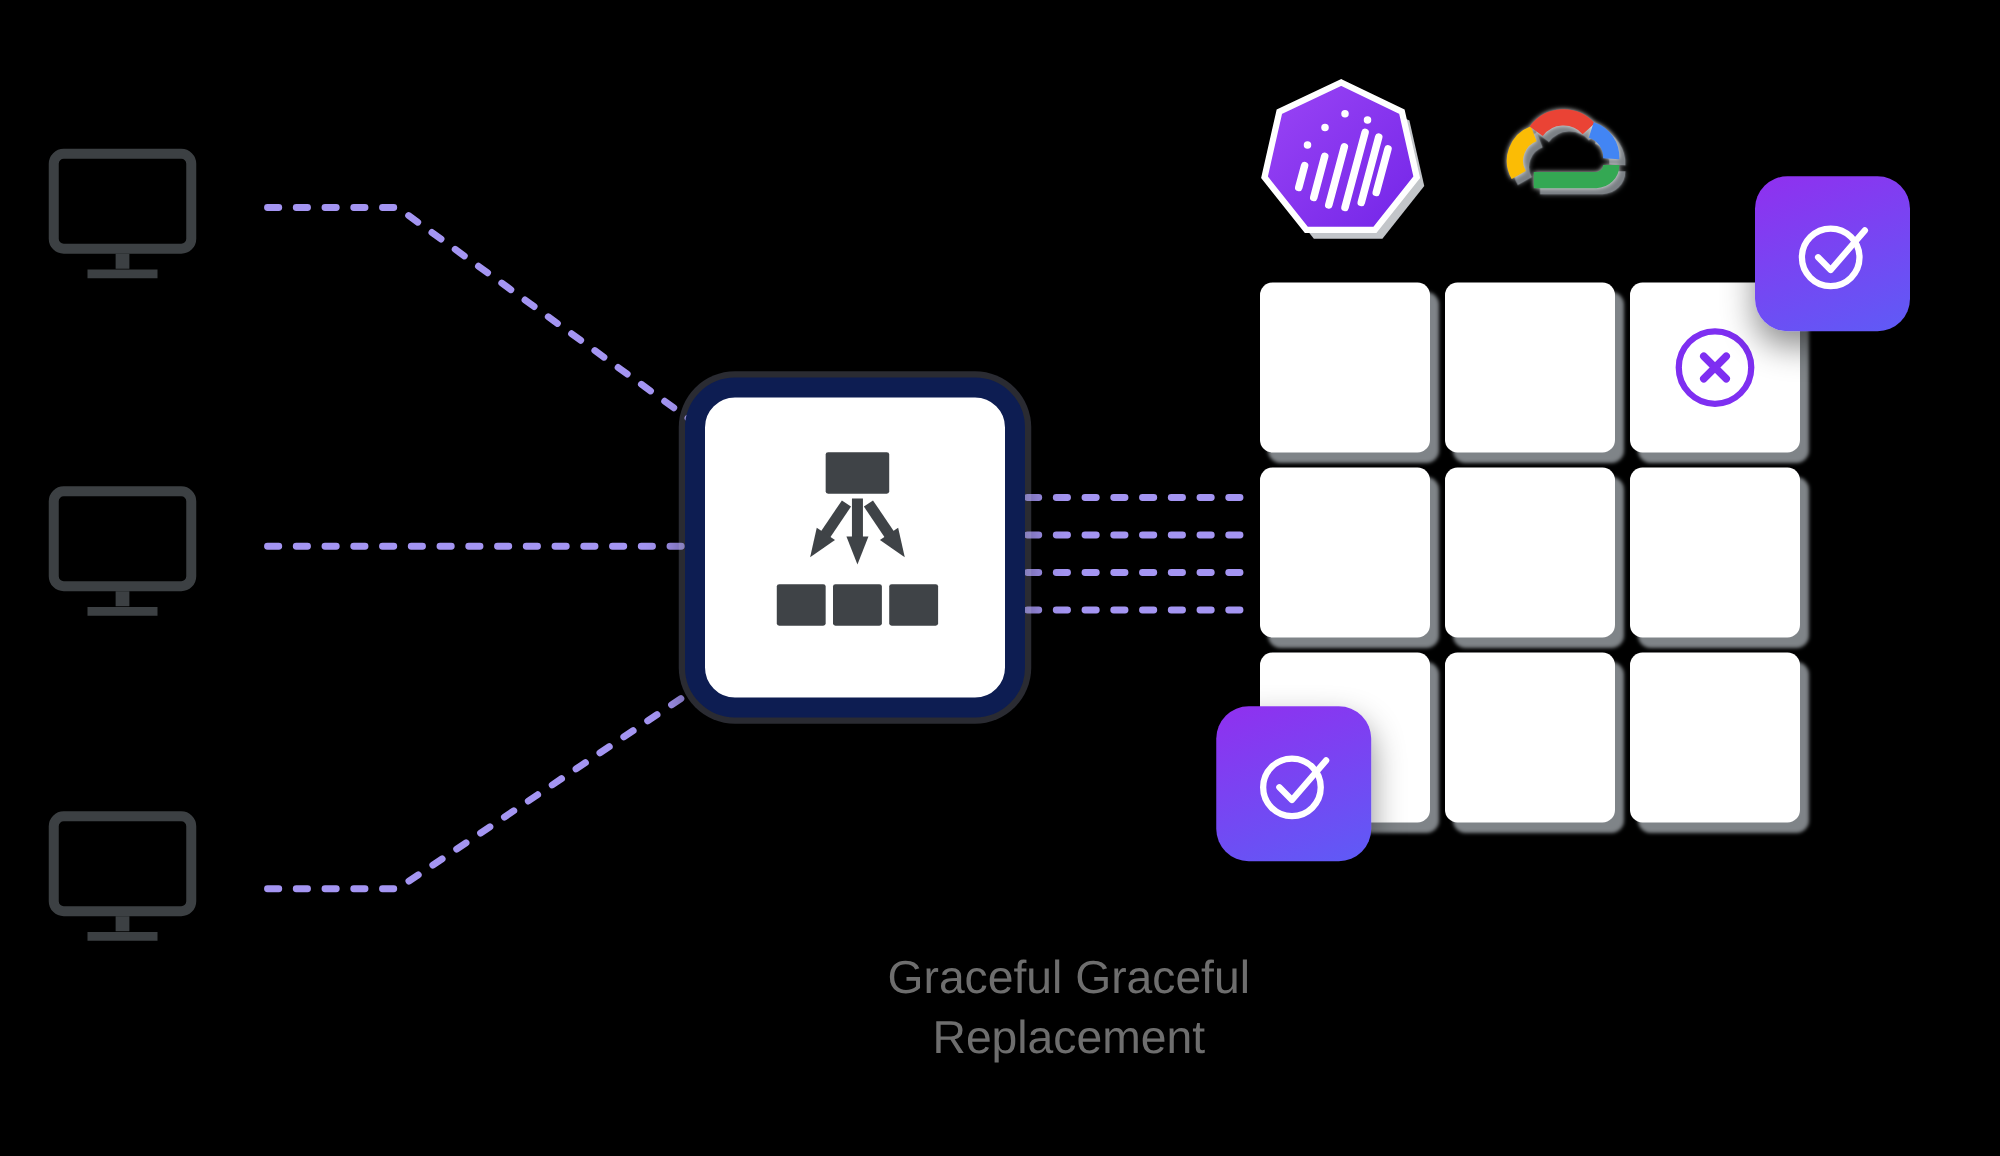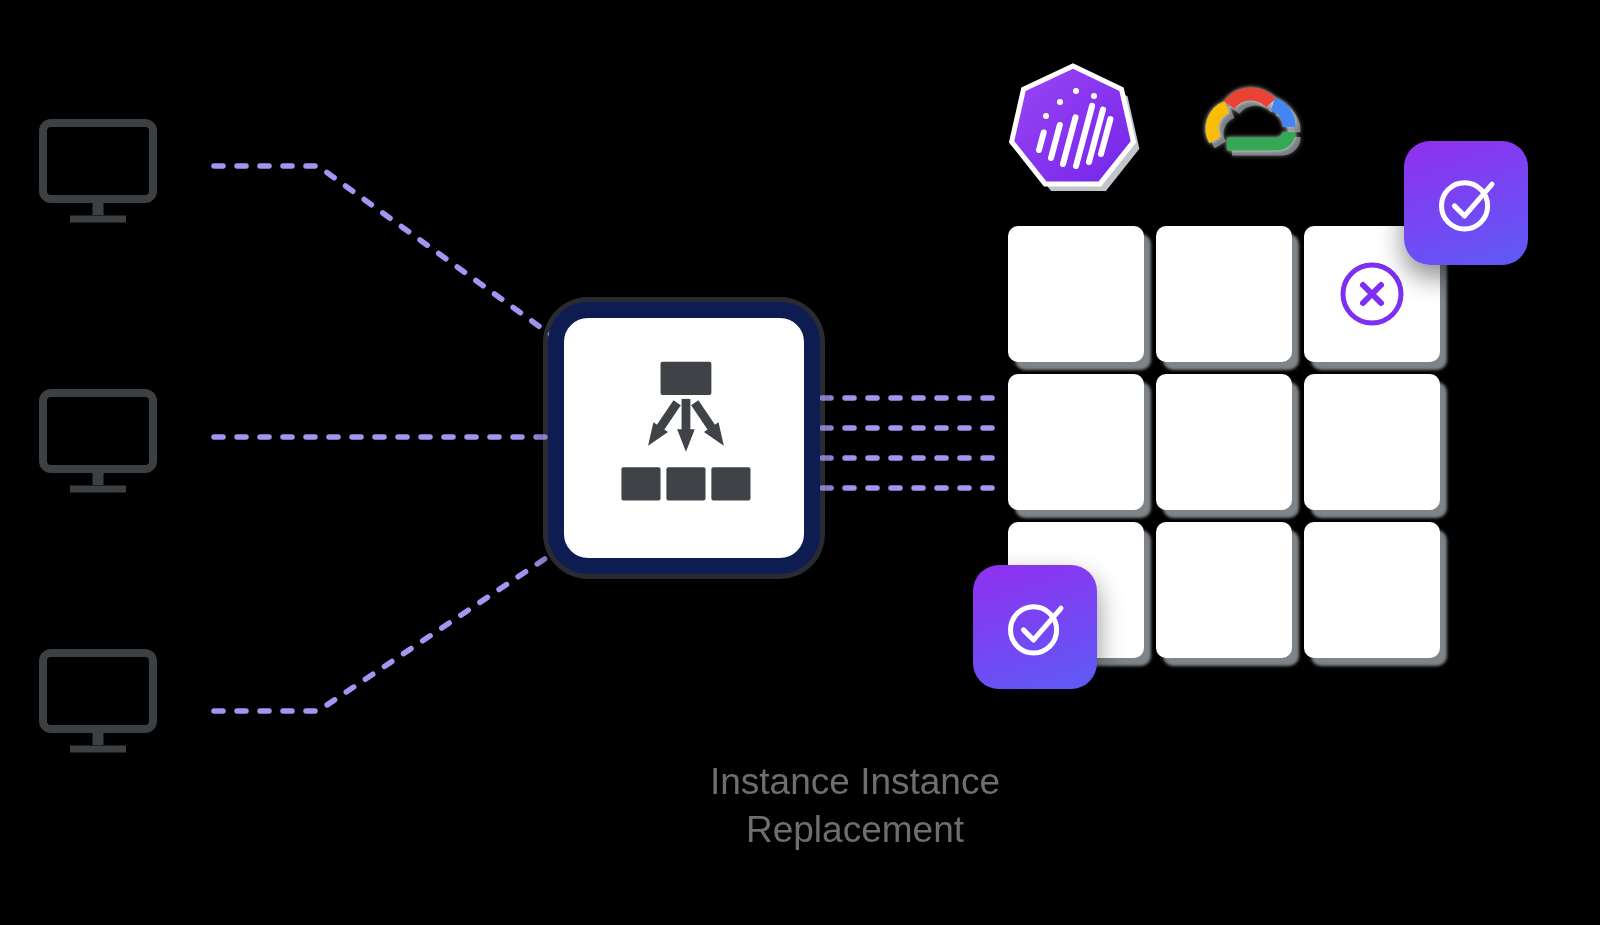--- a/index.html
+++ b/index.html
@@ -185,15 +185,15 @@
       <path d="M 34,54 L 48,68 L 86,24" fill="none" stroke="#ffffff" stroke-width="7" stroke-linecap="round" stroke-linejoin="round"></path>
     </svg>
   </div>
   <div class="abs badge badge-bottom">
     <svg width="72" height="72" viewBox="0 0 100 100">
       <circle cx="48" cy="54" r="32" fill="none" stroke="#ffffff" stroke-width="7"></circle>
       <path d="M 34,54 L 48,68 L 86,24" fill="none" stroke="#ffffff" stroke-width="7" stroke-linecap="round" stroke-linejoin="round"></path>
     </svg>
   </div>
 
-  <div class="abs caption">Instance Instance Replacement</div>
+  <div class="abs caption">Graceful Graceful Replacement</div>
 
 </div>
 
 </body></html>

